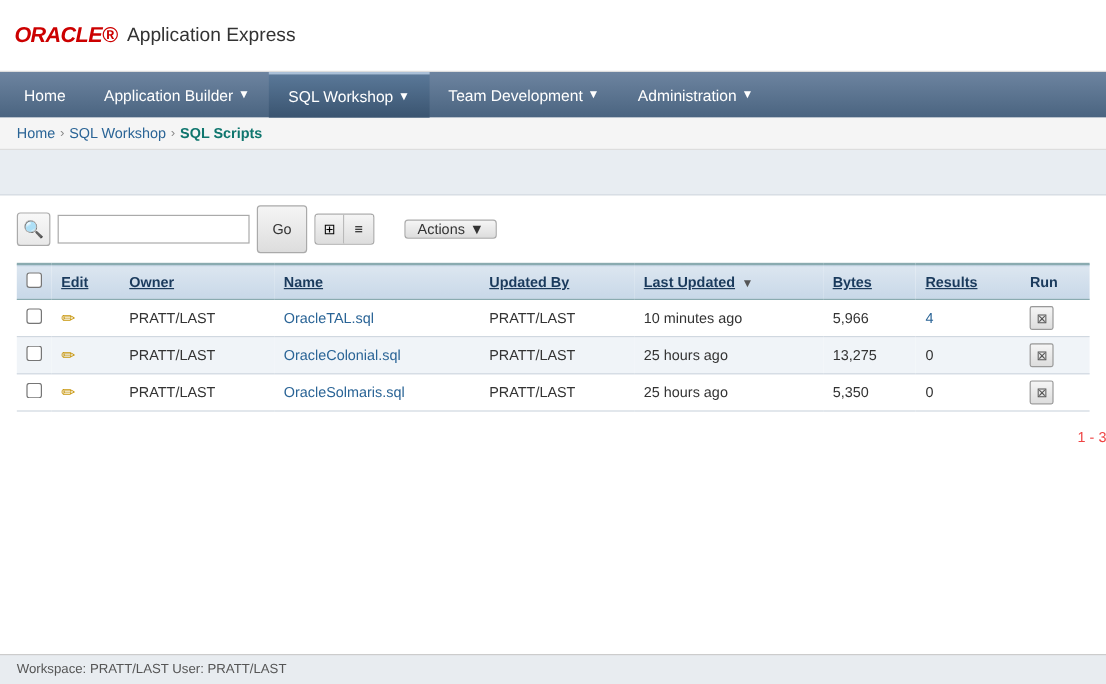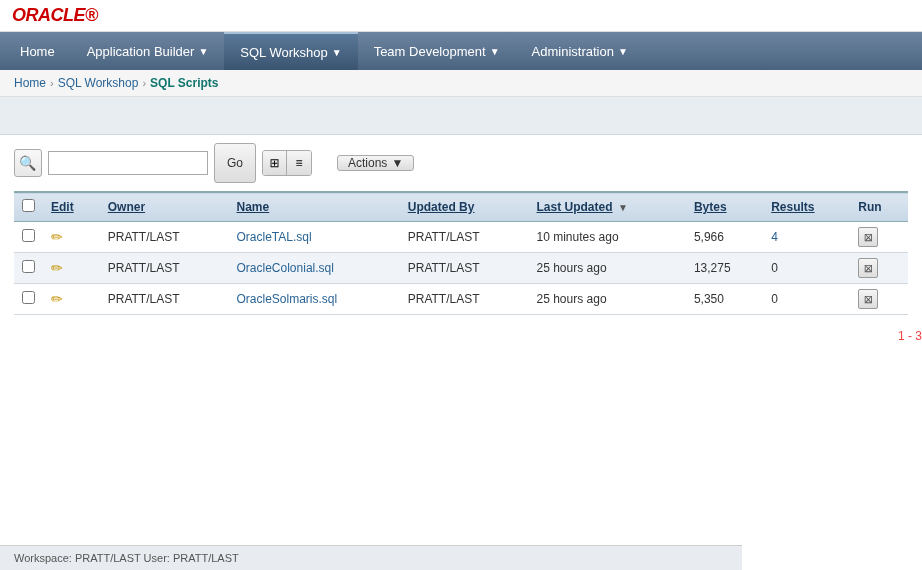--- a/index.html
+++ b/index.html
@@ -11,21 +11,21 @@
       min-height: 570px;
     }
 
     
     #header {
       background: #fff;
       padding: 8px 12px;
       display: flex;
       align-items: center;
       border-bottom: 1px solid #ddd;
-      height: 32px;
+      height: 60px;
     }
     .oracle-logo {
       color: #cc0000;
       font-weight: bold;
       font-size: 18px;
       font-style: italic;
       letter-spacing: -0.5px;
       margin-right: 8px;
     }
     .oracle-logo span { color: #cc0000; }
@@ -251,35 +251,36 @@
       text-align: right;
       font-size: 12px;
       color: #ef4444;
     }
 
     
     #footer {
       position: fixed;
       bottom: 0;
       left: 0;
-      width: 742px;
+      width: 922px;
       background: #e8ecf0;
       border-top: 1px solid #ccc;
       padding: 6px 14px;
       font-size: 11px;
       color: #555;
     }
   </style>
 </head>
 <body>
 
 <div id="header">
   <span class="oracle-logo">
     <span>ORACLE</span>®
   </span>
+  <span class="app-title">Application Express</span>
 </div>
 
 <div id="navbar">
   <button class="nav-item">
     <span>Home</span>
   </button>
   <button class="nav-item">
     <span>Application Builder</span>
     <span class="nav-arrow">▼</span>
   </button>

